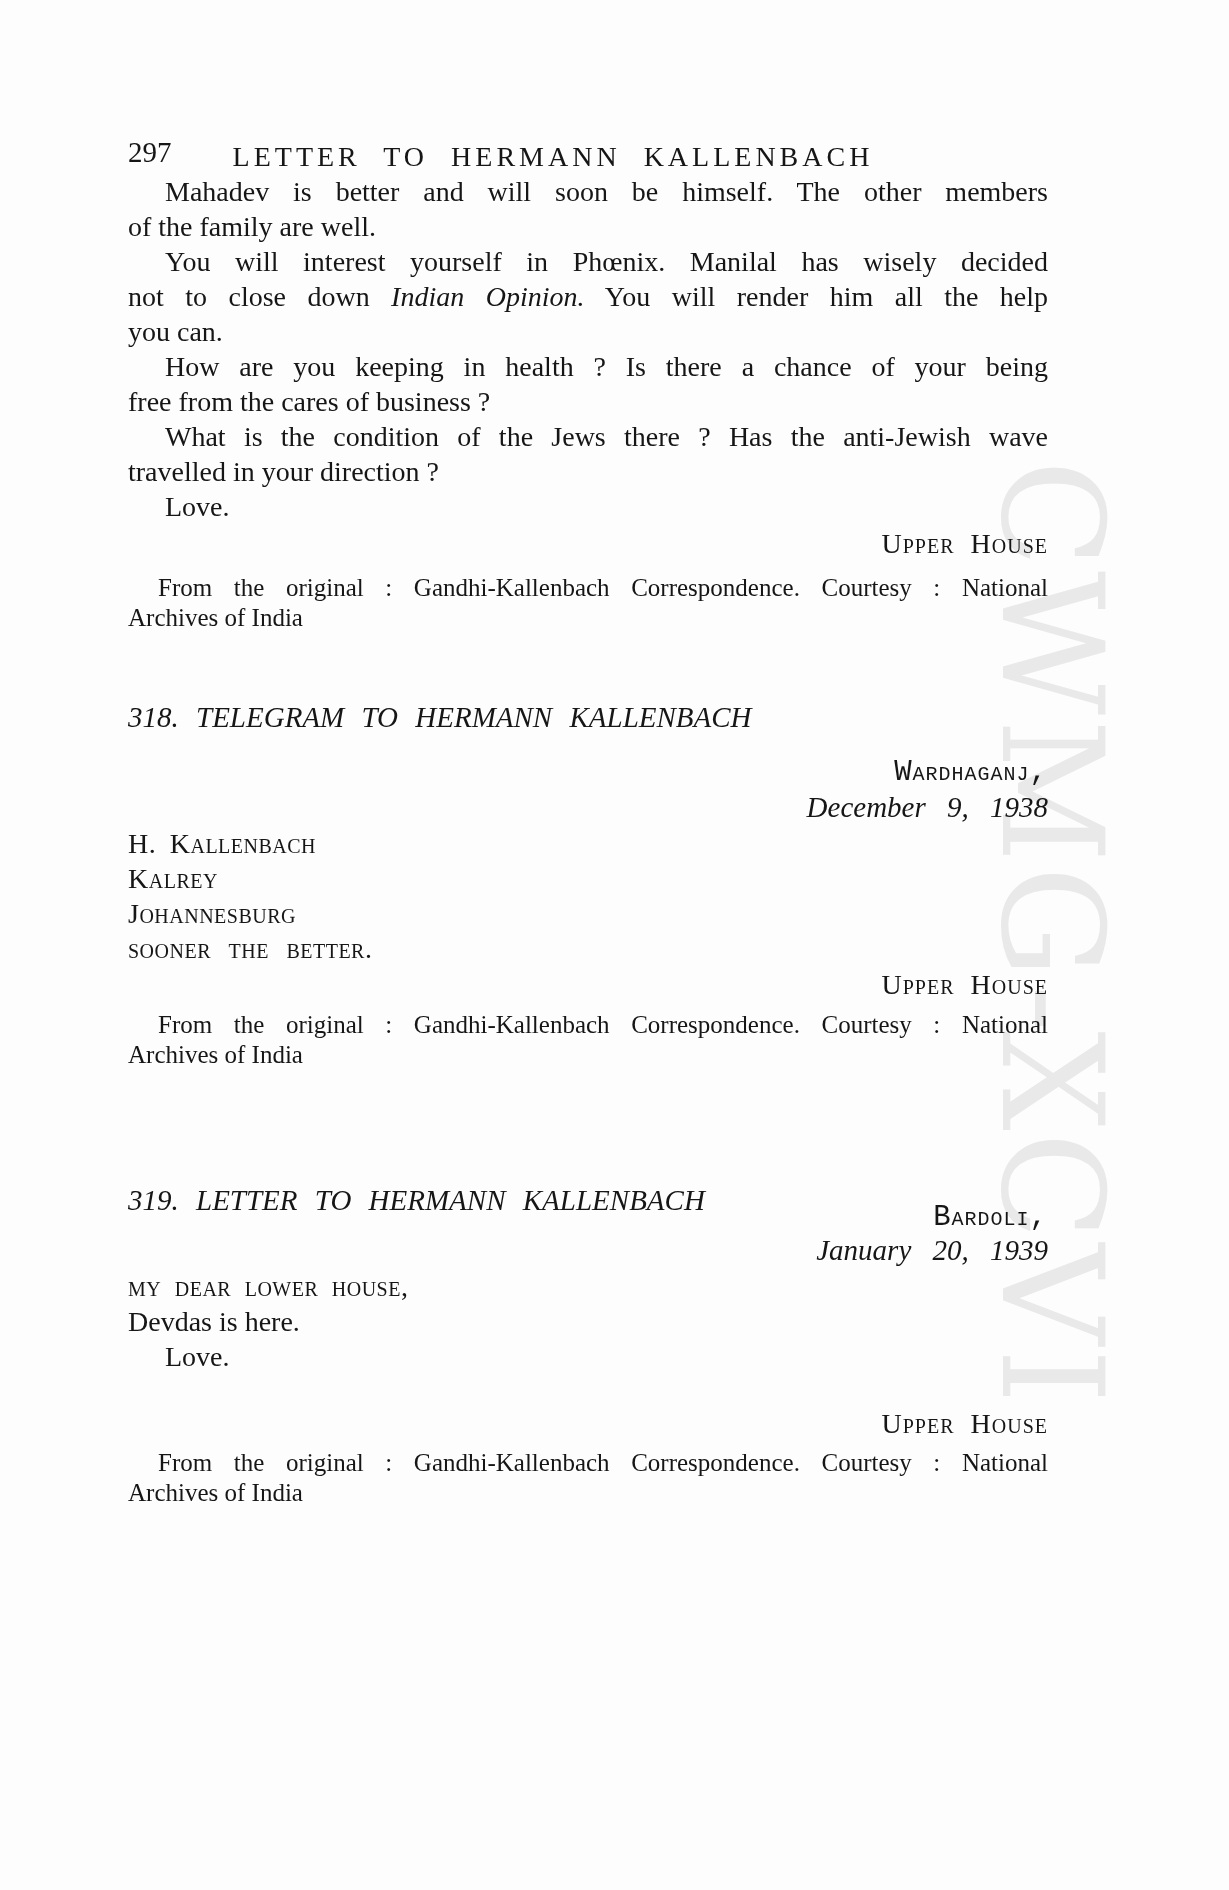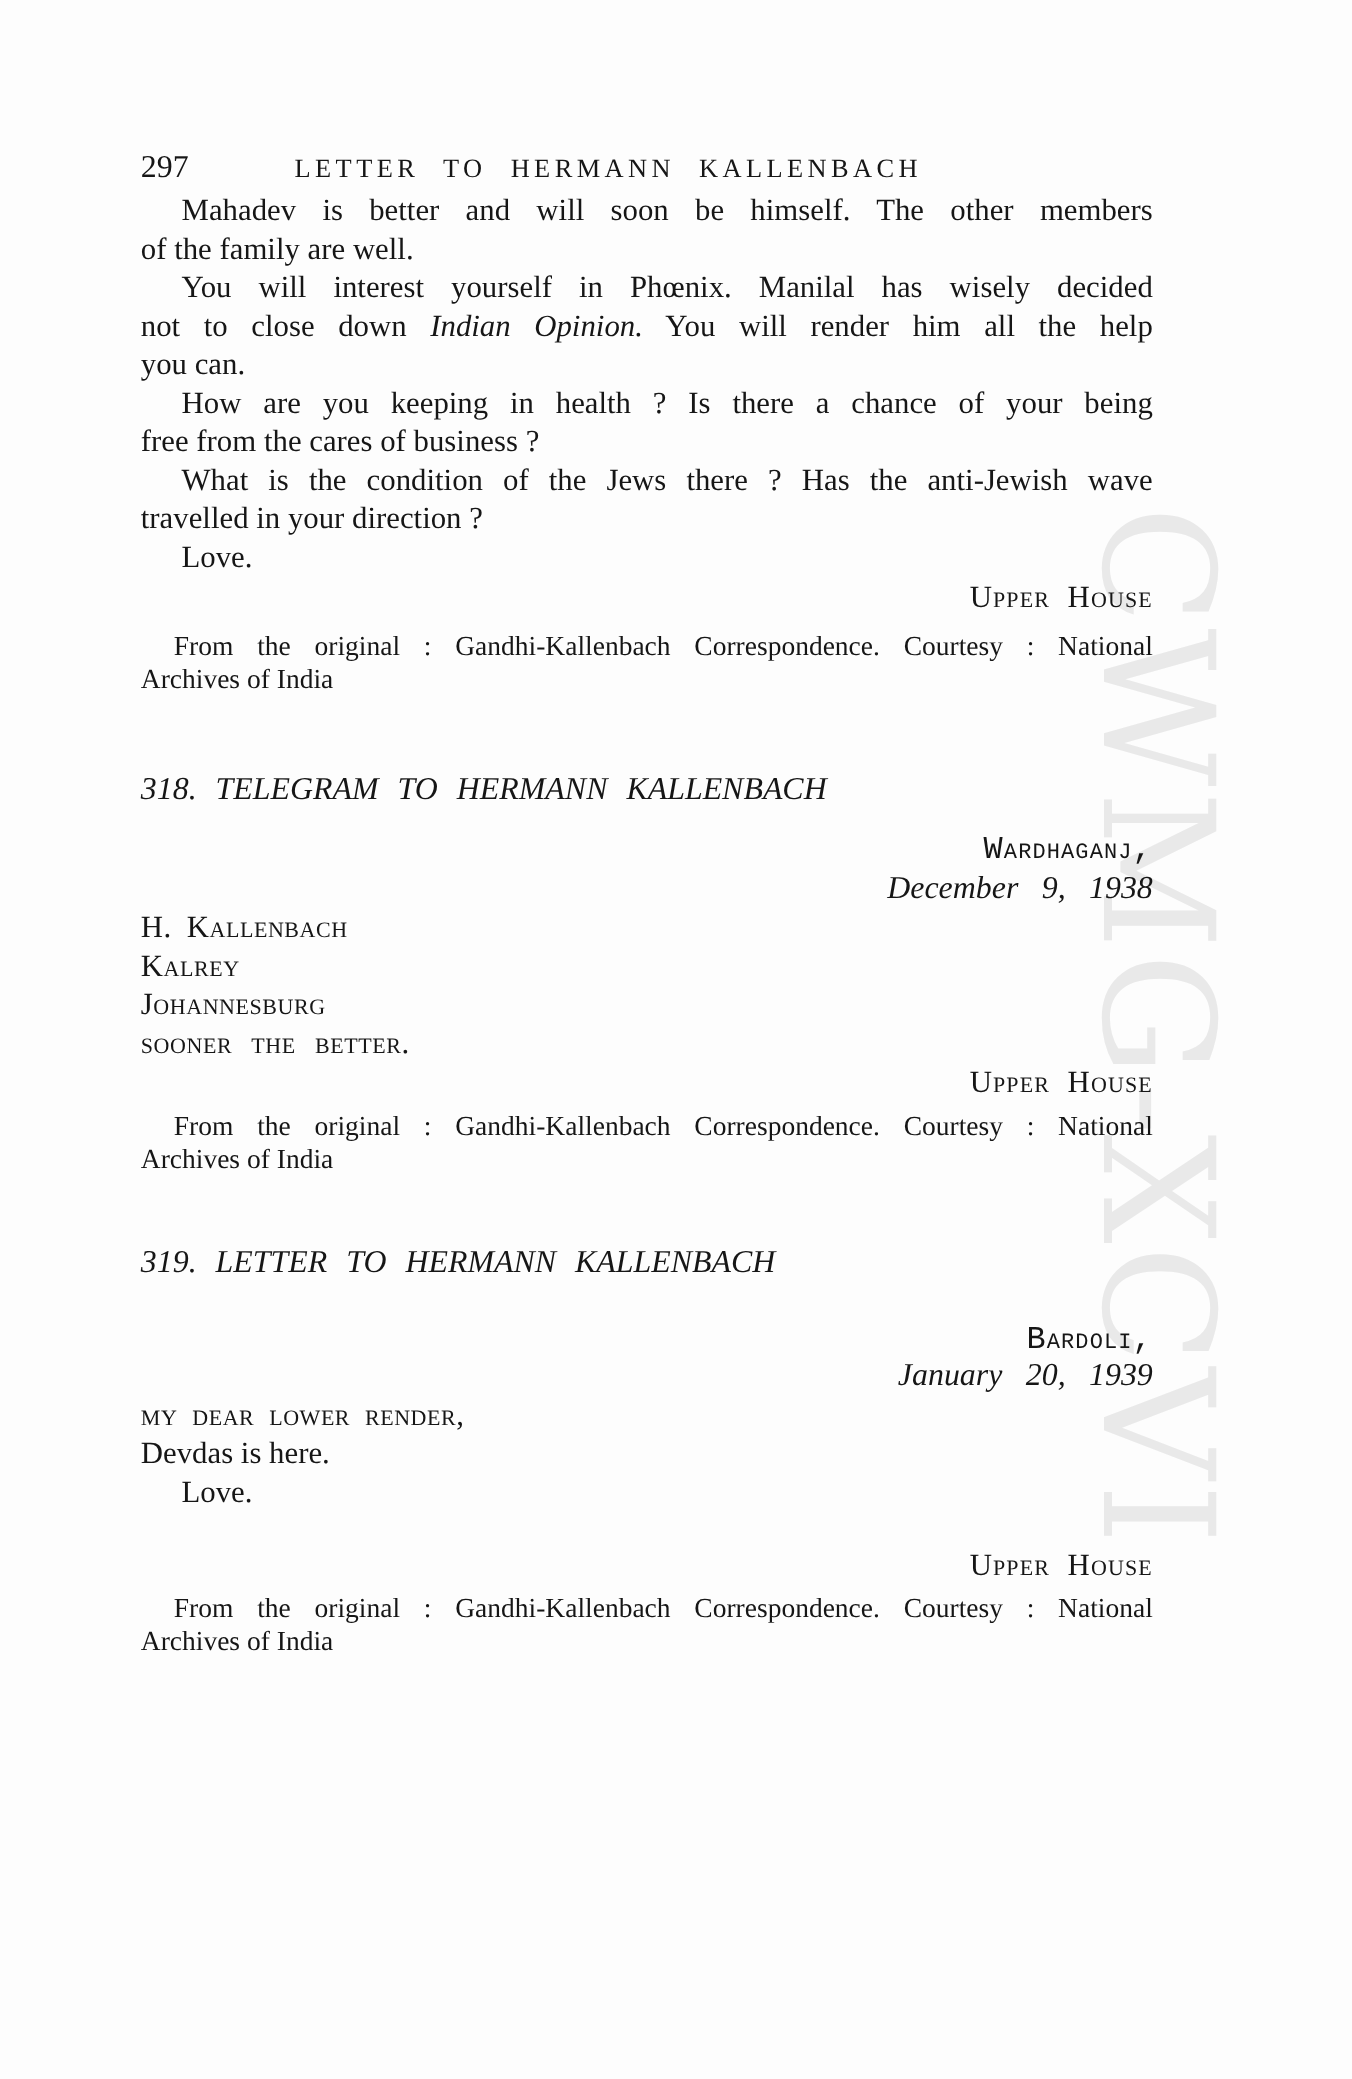--- a/index.html
+++ b/index.html
@@ -13,21 +13,21 @@
     overflow:hidden;
   }
   .abs{position:absolute;left:128px;width:920px;z-index:2;}
   .line{font-size:28px;line-height:35px;white-space:normal;}
   .just{text-align:justify;text-align-last:justify;}
   .indent{padding-left:37px;box-sizing:border-box;}
   .note-line{font-size:25px;line-height:30px;}
   .note-indent{padding-left:30px;box-sizing:border-box;}
   .runhead{
     position:absolute;left:128px;right:251px;top:141px;
-    text-align:center;font-size:24px;letter-spacing:4px;word-spacing:12px;z-index:2;
+    text-align:center;font-size:28px;letter-spacing:4px;word-spacing:12px;z-index:2;
   }
   .folio{position:absolute;top:136px;left:128px;width:920px;font-size:29px;z-index:2;}
   .sig{text-align:right;font-size:28px;font-variant:small-caps;letter-spacing:1px;word-spacing:8px;}
   .heading{font-style:italic;font-size:29px;word-spacing:10px;}
   .place{text-align:right;font-variant:small-caps;font-size:29px;letter-spacing:1px;word-spacing:8px;font-family:Liberation Mono, monospace;}
   .dateline{text-align:right;font-style:italic;font-size:29px;word-spacing:14px;}
   .addr{font-variant:small-caps;font-size:28px;line-height:35px;letter-spacing:.5px;word-spacing:6px;}
   .salut{font-variant:small-caps;font-size:28px;letter-spacing:.5px;word-spacing:6px;}
   .italic{font-style:italic;}
   .watermark{
@@ -79,24 +79,24 @@
     <div class="addr" style="word-spacing:10px">sooner the better.</div>
   </div>
 
   <div class="abs sig" style="top:969px">Upper House</div>
 
   <div class="abs" style="top:1010px">
     <div class="note-line just note-indent">From the original : Gandhi-Kallenbach Correspondence. Courtesy : National</div>
     <div class="note-line">Archives of India</div>
   </div>
 
-  <div class="abs heading" style="top:1131px">319. LETTER TO HERMANN KALLENBACH</div>
+  <div class="abs heading" style="top:1184px">319. LETTER TO HERMANN KALLENBACH</div>
   <div class="abs place" style="top:1201px">Bardoli,</div>
   <div class="abs dateline" style="top:1234px">January 20, 1939</div>
-  <div class="abs salut" style="top:1271px">my dear lower render,</div>
+  <div class="abs salut" style="top:1271px">my dear lower house,</div>
 
   <div class="abs" style="top:1304px">
     <div class="line">Devdas is here.</div>
     <div class="line indent">Love.</div>
   </div>
 
   <div class="abs sig" style="top:1408px">Upper House</div>
 
   <div class="abs" style="top:1448px">
     <div class="note-line just note-indent">From the original : Gandhi-Kallenbach Correspondence. Courtesy : National</div>

